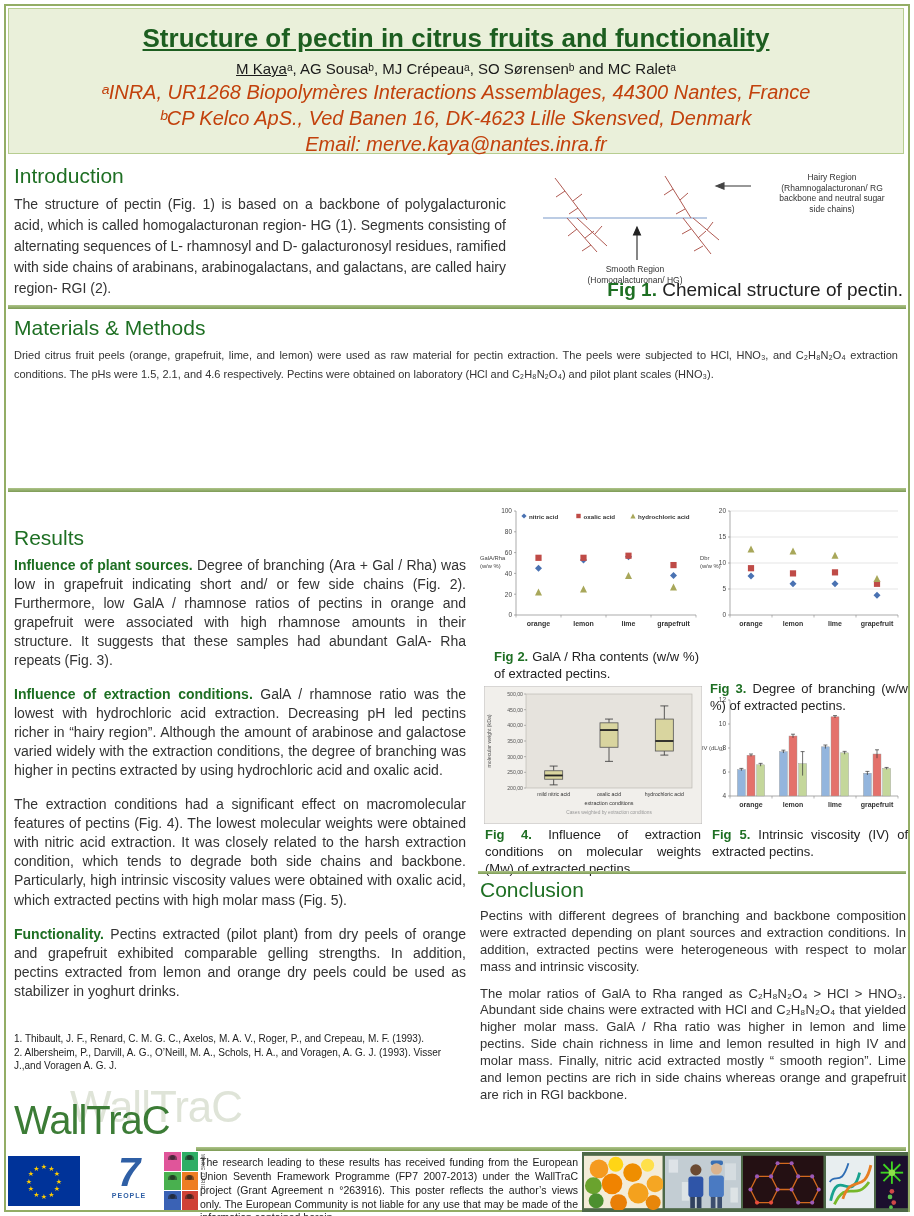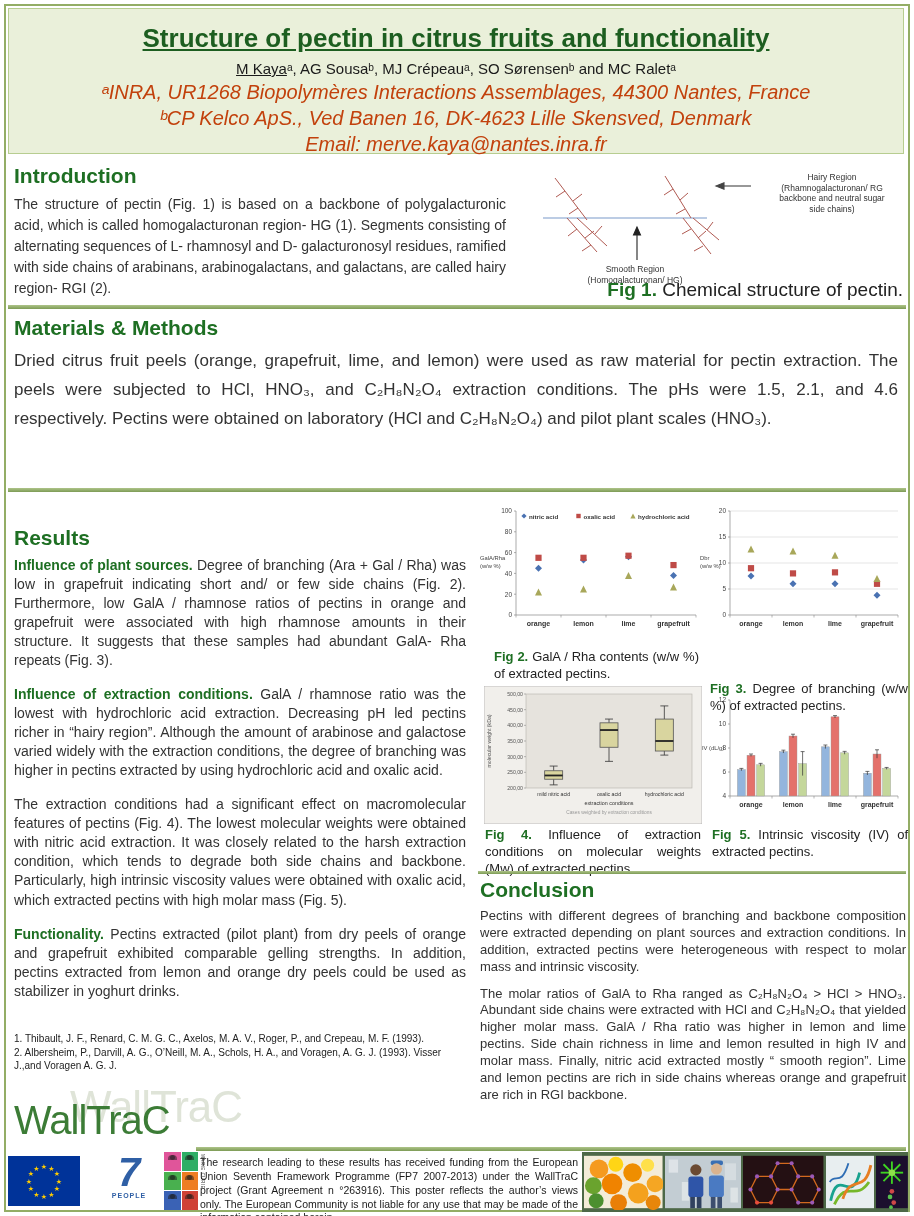--- a/index.html
+++ b/index.html
@@ -5,37 +5,37 @@
   html,body{margin:0;padding:0;background:#fff;font-family:"Liberation Sans",sans-serif;}
   #poster{position:relative;width:914px;height:1216px;background:#fff;overflow:hidden;}
   .frame{position:absolute;left:4px;top:4px;right:4px;bottom:4px;border:2px solid #93ad65;pointer-events:none;}
   
   .hdr{position:absolute;left:8px;top:8px;width:896px;height:146px;background:#eaf0da;border:1px solid #b7cd90;text-align:center;box-sizing:border-box;}
   .hdr h1{margin:14px 30px 6px;font-size:26px;color:#1d5e20;font-weight:bold;text-decoration:underline;}
   .authors{font-size:15px;color:#1a1a1a;margin:4px 0;}
   .authors .uname{text-decoration:underline;}
   .affil{font-size:20px;font-style:italic;color:#c2410c;margin:3px 0;}
   
-  .sec-h{font-size:21px;font-weight:bold;color:#1e6f23;margin:0 0 6px 0;}
+  .sec-h{font-size:21px;font-weight:normal;color:#1e6f23;margin:0 0 6px 0;}
   .just{ text-align:justify;color:#333;}
   .lead{color:#1e6f23;font-weight:bold;}
   .cap{font-size:13px;color:#222;line-height:1.32;text-align:justify;}
   .cap .cap-lead{color:#1e6f23;font-weight:bold;}
   .divider{position:absolute;height:4px;background:linear-gradient(180deg,#aec489,#7d9b55);}
   .abs{position:absolute;}
   
   #intro-text{left:14px;top:164px;width:492px;}
   #intro-text p{margin:4px 0 0;font-size:14px;line-height:1.5;}
   #fig1-panel{left:515px;top:170px;width:392px;height:128px;}
   #fig1-hairy{position:absolute;left:244px;top:2px;width:146px;font-size:8.5px;color:#333;text-align:center;white-space:pre-line;line-height:1.25;}
   #fig1-smooth{position:absolute;left:40px;top:94px;width:160px;font-size:8.5px;color:#333;text-align:center;white-space:pre-line;line-height:1.25;}
   #fig1-cap{position:absolute;right:4px;bottom:-4px;font-size:19px;}
   
   #methods{left:14px;top:316px;width:884px;}
-  #methods p{margin:0 0 14px;font-size:17px;line-height:1.72;}
+  #methods p{margin:0 0 14px;font-size:11px;line-height:1.72;}
   
   #results{left:14px;top:526px;width:452px;}
   #results p{margin:0 0 15px;font-size:14px;line-height:1.36;}
   #refs{left:14px;top:1032px;width:452px;font-size:10px;color:#222;line-height:1.35;}
   
   .chartbox{position:absolute;}
   
   #conclusion{left:480px;top:878px;width:426px;}
   #conclusion p{margin:0 0 10px;font-size:13px;line-height:1.3;}
   

